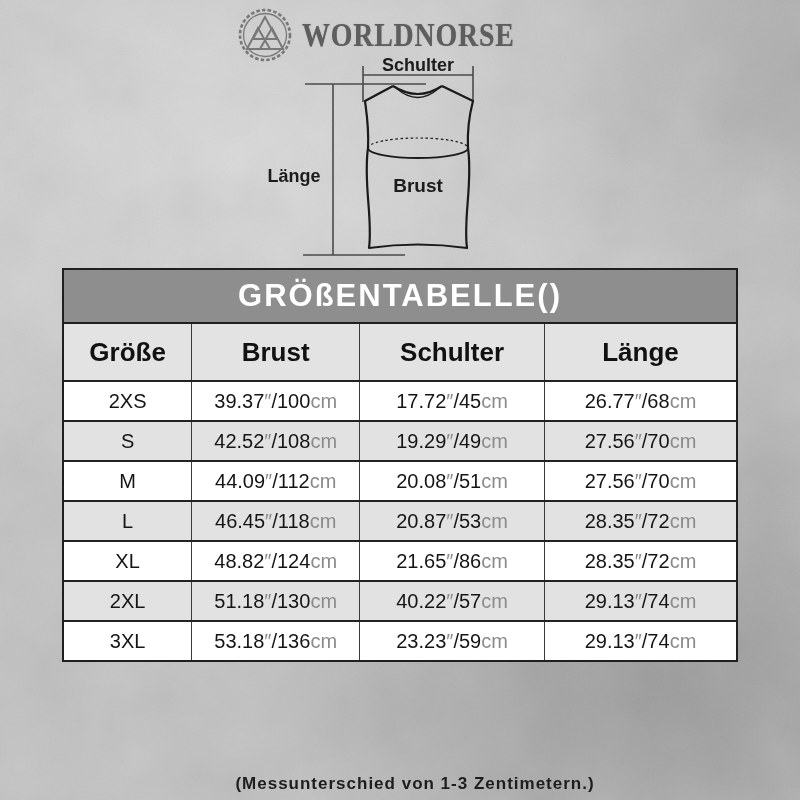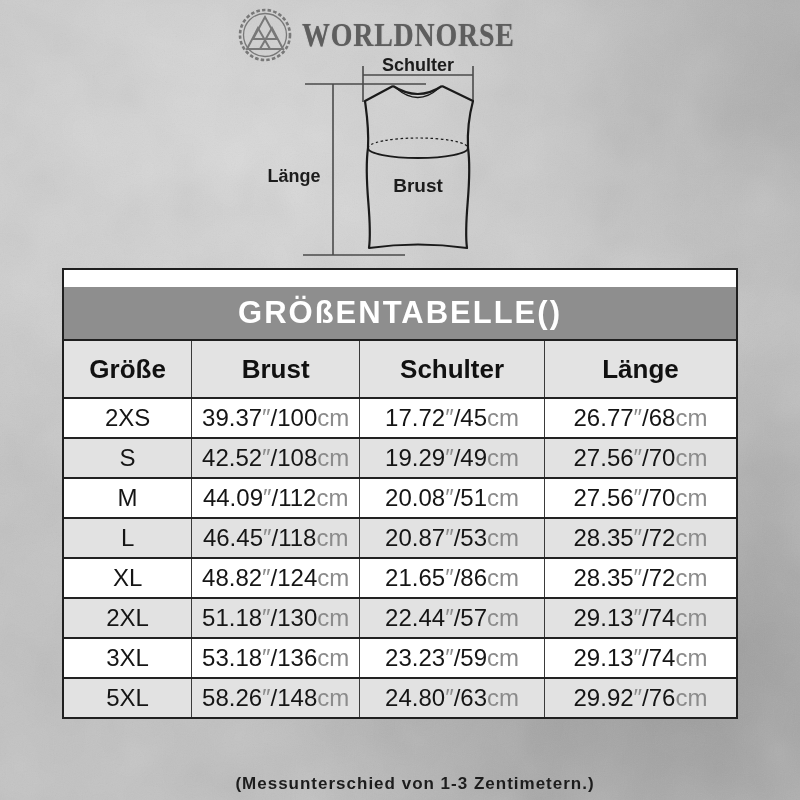--- a/index.html
+++ b/index.html
@@ -29,32 +29,32 @@
   .diagram{position:absolute;left:250px;top:58px;width:320px;height:212px;z-index:2;}
   .diagram text{font-family:"Liberation Sans", sans-serif;font-weight:700;fill:#1c1c1c;}
 
   
   .size-table{
     position:absolute;left:62px;top:268px;width:676px;z-index:2;
     border:2px solid #1f1f1f;background:#fff;box-sizing:border-box;
   }
   .title-bar{
     background:#8e8e8e;color:#fff;height:52px;display:flex;align-items:center;justify-content:center;
-    border-bottom:2px solid #1f1f1f;font-weight:700;letter-spacing:2px;white-space:nowrap;margin-top:17px;
+    border-bottom:2px solid #1f1f1f;font-weight:700;letter-spacing:2px;white-space:nowrap;
   }
   .title-main,.title-close{font-size:31px;}
   .title-sub{font-size:21px;letter-spacing:2px;}
   table{border-collapse:collapse;width:100%;table-layout:fixed;}
   thead th{
     background:#e3e3e3;height:54px;font-size:26px;font-weight:700;color:#111;
     border-left:1px solid #3a3a3a;
   }
   thead th:first-child{border-left:none;}
   tbody td{
-    height:36px;text-align:center;font-size:24px;color:#151515;
+    height:36px;text-align:center;font-size:20px;color:#151515;
     border-top:2px solid #222;border-left:1px solid #3a3a3a;
     white-space:nowrap;
   }
   tbody td:first-child{border-left:none;}
   tbody tr:nth-child(even){background:#e2e2e2;}
   tbody tr:nth-child(odd){background:#ffffff;}
   .u{color:#8b8b8b;}
   .n{color:#151515;margin-top:8px;}
 
   .footer-note{
@@ -172,32 +172,26 @@
         </tr>
         <tr>
           <td>XL</td>
           <td><span class="n">48.82</span><span class="u">″</span><span class="n">/124</span><span class="u">cm</span></td>
           <td><span class="n">21.65</span><span class="u">″</span><span class="n">/86</span><span class="u">cm</span></td>
           <td><span class="n">28.35</span><span class="u">″</span><span class="n">/72</span><span class="u">cm</span></td>
         </tr>
         <tr>
           <td>2XL</td>
           <td><span class="n">51.18</span><span class="u">″</span><span class="n">/130</span><span class="u">cm</span></td>
-          <td><span class="n">22.44</span><span class="u">″</span><span class="n">/57</span><span class="u">cm</span></td>
+          <td><span class="n">40.22</span><span class="u">″</span><span class="n">/57</span><span class="u">cm</span></td>
           <td><span class="n">29.13</span><span class="u">″</span><span class="n">/74</span><span class="u">cm</span></td>
         </tr>
         <tr>
           <td>3XL</td>
           <td><span class="n">53.18</span><span class="u">″</span><span class="n">/136</span><span class="u">cm</span></td>
           <td><span class="n">23.23</span><span class="u">″</span><span class="n">/59</span><span class="u">cm</span></td>
           <td><span class="n">29.13</span><span class="u">″</span><span class="n">/74</span><span class="u">cm</span></td>
         </tr>
-        <tr>
-          <td>5XL</td>
-          <td><span class="n">58.26</span><span class="u">″</span><span class="n">/148</span><span class="u">cm</span></td>
-          <td><span class="n">24.80</span><span class="u">″</span><span class="n">/63</span><span class="u">cm</span></td>
-          <td><span class="n">29.92</span><span class="u">″</span><span class="n">/76</span><span class="u">cm</span></td>
-        </tr>
       </tbody>
   </table>
 </div>
 
 <div class="footer-note">(Messunterschied von 1-3 Zentimetern.)</div>
 
 </body></html>

